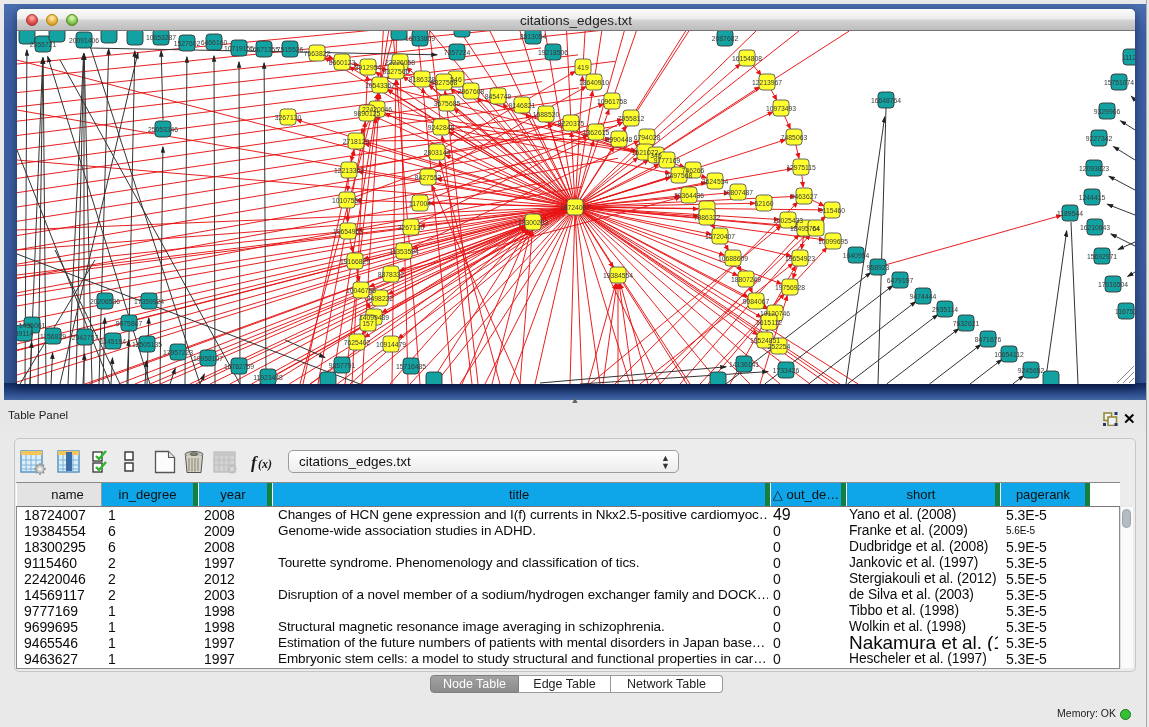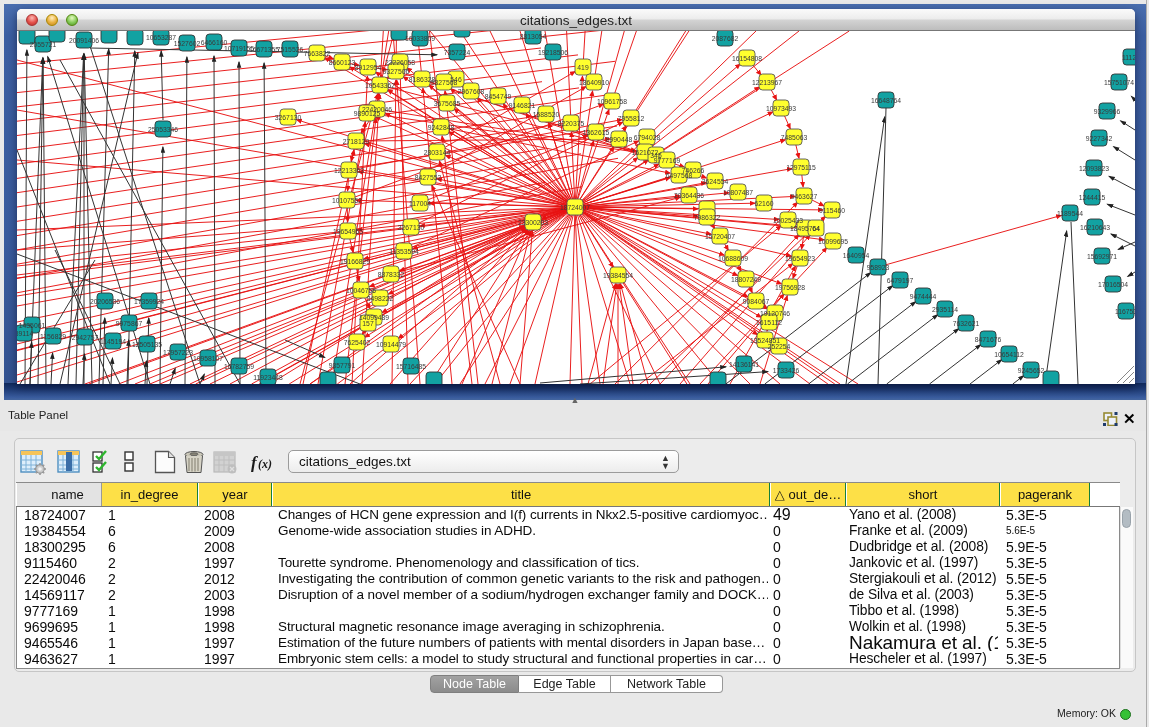--- a/index.html
+++ b/index.html
@@ -19,21 +19,21 @@
 #tl2{left:29px;background:radial-gradient(circle at 50% 30%,#fde6ae 8%,#e8af3d 55%,#c08424 100%);border:.5px solid #a80}
 #tl3{left:49px;background:radial-gradient(circle at 50% 30%,#d7f3b0 8%,#83c956 55%,#4f9426 100%);border:.5px solid #581}
 #graph{position:absolute;left:0;top:22px;width:1118px;height:353px;background:#fff;overflow:hidden}
 #tp-head{position:absolute;left:0;top:400px;width:1149px;height:31px;background:#e7e7e7}
 #tp-title{position:absolute;left:8px;top:9px;font-size:11.5px;color:#222}
 #tp-close{position:absolute;left:1123px;top:11px;font-size:15px;color:#000;font-weight:bold;line-height:1}
 #toolbox{position:absolute;left:14px;top:438px;width:1122px;height:234px;
  background:#ececec;border:1px solid #c6c6c6;border-radius:5px}
 #table{position:absolute;left:16px;top:482px;width:1104px;height:187px;background:#fff;
  border:1px solid #8a8a8a;overflow:hidden}
-.th{position:absolute;top:0;height:23px;background:#fde047;border-right:1px solid #15803d;
+.th{position:absolute;top:0;height:23px;background:#0ea5e9;border-right:5px solid #15803d;
  font-size:13px;color:#111;text-align:center;line-height:23px}
 #thead{position:absolute;left:16px;top:483px;width:1104px;height:24px;background:#fff;
  border-bottom:1px solid #777}
 .tr{position:absolute;left:0;width:1149px;height:16px}
 .td{position:absolute;top:0;height:16px;font-size:13.5px;color:#0a0a0a;white-space:nowrap;
  overflow:hidden;line-height:16px;letter-spacing:-0.08px}
 #vscroll{position:absolute;left:1120px;top:507px;width:13px;height:161px;background:#fafafa;
  border-left:1px solid #ddd}
 #vthumb{position:absolute;left:1122px;top:509px;width:9px;height:19px;border-radius:5px;
  background:#b3bcc3;border:1px solid #98a2aa}
@@ -786,21 +786,20 @@
 <div class="td" style="left:198px;width:72px;padding-left:6px;font-size:14px">1997</div>
 <div class="td" style="left:272px;width:496px;padding-left:6px;font-size:13.5px">Tourette syndrome. Phenomenology and classification of tics.</div>
 <div class="td" style="left:770px;width:74px;padding-left:3px;font-size:14px">0</div>
 <div class="td" style="left:846px;width:152px;padding-left:3px;font-size:13.8px">Jankovic et al. (1997)</div>
 <div class="td" style="left:1000px;width:88px;padding-left:6px;font-size:14px">5.3E-5</div>
 </div>
 <div class="tr" style="top:571px">
 <div class="td" style="left:18px;width:81px;padding-left:6px;font-size:14px">22420046</div>
 <div class="td" style="left:101px;width:95px;padding-left:7px;font-size:14px">2</div>
 <div class="td" style="left:198px;width:72px;padding-left:6px;font-size:14px">2012</div>
-<div class="td" style="left:272px;width:496px;padding-left:6px;font-size:13.5px">Investigating the contribution of common genetic variants to the risk and pathogen…</div>
 <div class="td" style="left:770px;width:74px;padding-left:3px;font-size:14px">0</div>
 <div class="td" style="left:846px;width:152px;padding-left:3px;font-size:13.8px">Stergiakouli et al. (2012)</div>
 <div class="td" style="left:1000px;width:88px;padding-left:6px;font-size:14px">5.5E-5</div>
 </div>
 <div class="tr" style="top:587px">
 <div class="td" style="left:18px;width:81px;padding-left:6px;font-size:14px">14569117</div>
 <div class="td" style="left:101px;width:95px;padding-left:7px;font-size:14px">2</div>
 <div class="td" style="left:198px;width:72px;padding-left:6px;font-size:14px">2003</div>
 <div class="td" style="left:272px;width:496px;padding-left:6px;font-size:13.5px">Disruption of a novel member of a sodium/hydrogen exchanger family and DOCK…</div>
 <div class="td" style="left:770px;width:74px;padding-left:3px;font-size:14px">0</div>

